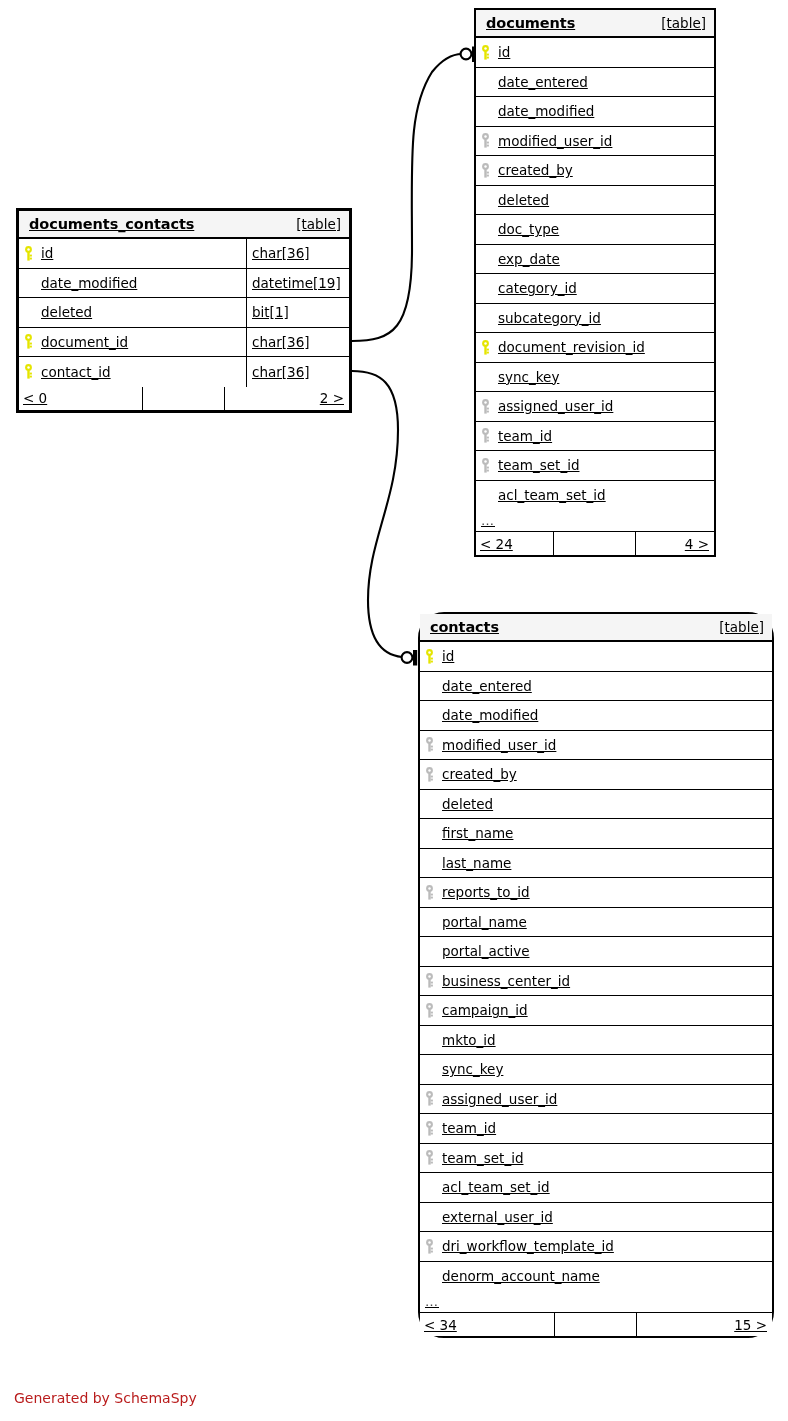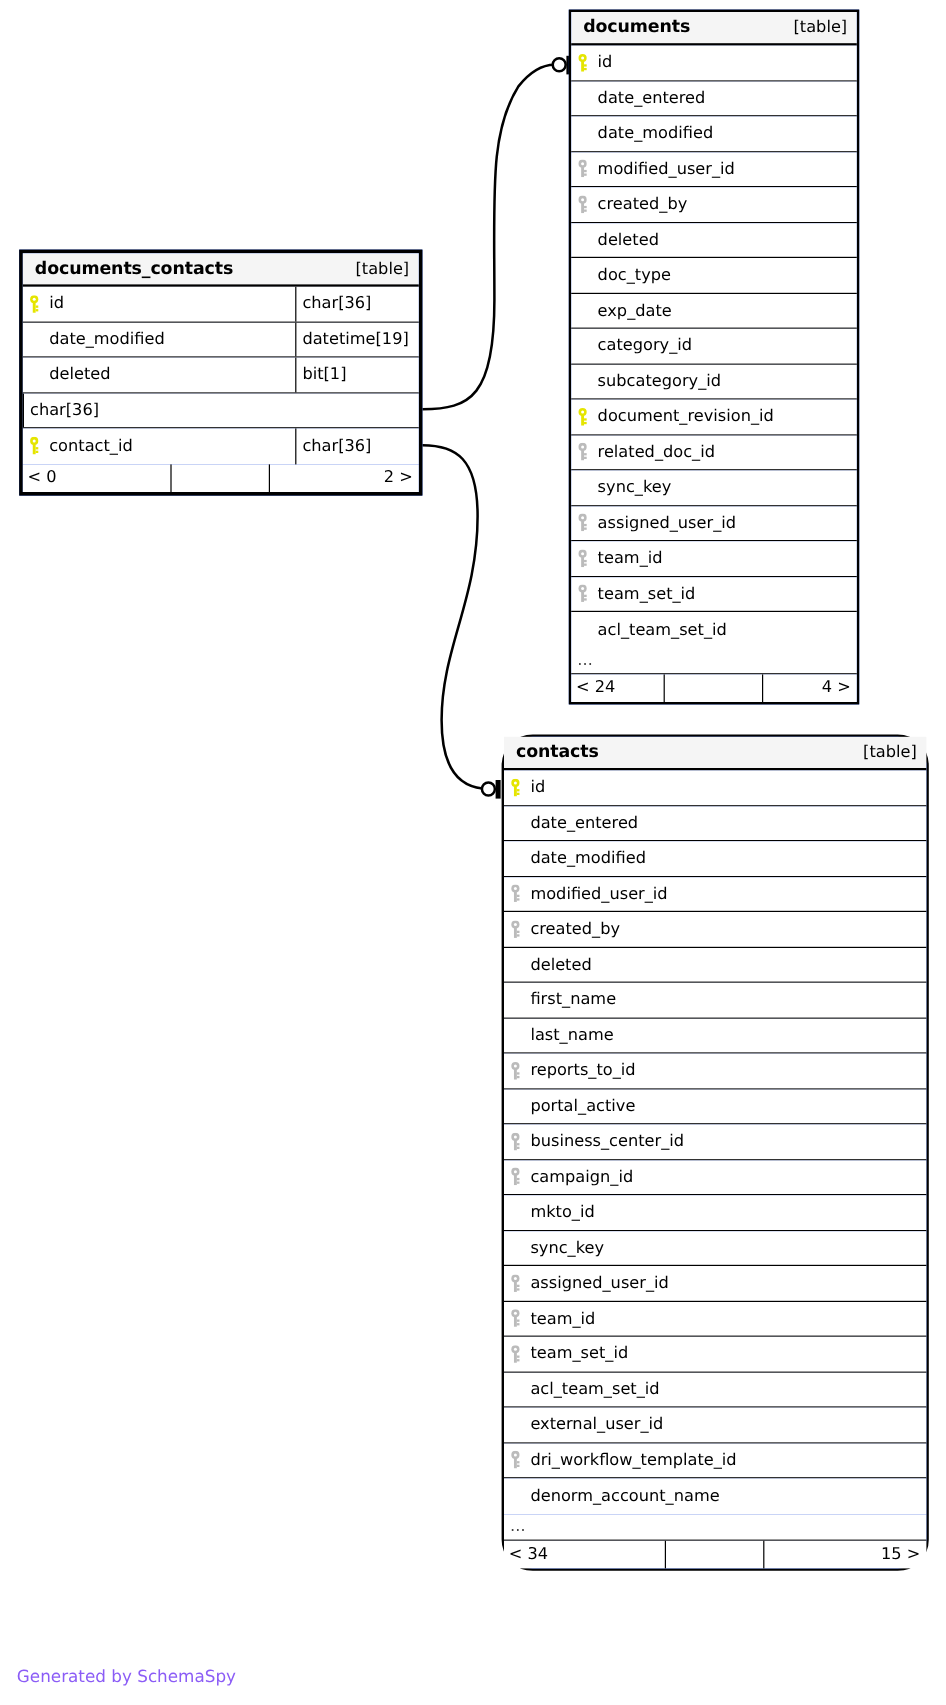--- a/index.html
+++ b/index.html
@@ -13,23 +13,24 @@
     position: relative;
     font-family: "DejaVu Sans", sans-serif;
     font-size: 13.5px;
     color: #000000;
     overflow: hidden;
   }
 
   
   .entity {
     position: absolute;
-    background: #1d4ed8;
+    background: #7dd3fc;
     box-sizing: border-box;
     border: 2px solid #000000;
+    text-decoration: underline;
   }
   .entity.thick { border-width: 3px; }
 
   .ent-title {
     display: flex;
     align-items: center;
     justify-content: space-between;
     background: #f5f5f5;
     border-bottom: 2px solid #000000;
     padding: 4px 8px 5px 10px;
@@ -129,21 +130,21 @@
     width: 788px; height: 1421px;
     pointer-events: none;
   }
 
   
   .caption {
     position: absolute;
     left: 14px;
     top: 1390px;
     font-size: 14px;
-    color: #8b5cf6;
+    color: #b91c1c;
     white-space: nowrap;
   }
 </style>
 </head>
 <body>
 
 <svg id="connectors" viewBox="0 0 788 1421" width="788" height="1421" aria-hidden="true">
 
   <g>
     <path d="M 352 341 C 392 341, 412 330, 412 250 C 412 160, 408 110, 432 72 C 444 57, 455 54, 462 54" fill="none" stroke="#000000" stroke-width="2.1"></path>
@@ -253,34 +254,20 @@
           <span class="keyslot">
             <svg width="9" height="15" viewBox="0 0 9 15">
               <circle cx="4.5" cy="3.4" r="3.4" fill="#e5e500"></circle>
               <circle cx="4.5" cy="3.4" r="1.25" fill="#ffffff"></circle>
               <rect x="3.3" y="5.4" width="2.4" height="9.2" fill="#e5e500"></rect>
               <rect x="5.7" y="8.6" width="2.2" height="1.9" fill="#e5e500"></rect>
               <rect x="5.7" y="11.6" width="2.2" height="1.9" fill="#e5e500"></rect>
             </svg>
           </span>
           <span class="colname">document_revision_id</span>
-        </div>
-      </div>
-      <div class="row">
-        <div class="cell-name">
-          <span class="keyslot">
-            <svg width="9" height="15" viewBox="0 0 9 15">
-              <circle cx="4.5" cy="3.4" r="3.4" fill="#bbbbbb"></circle>
-              <circle cx="4.5" cy="3.4" r="1.25" fill="#ffffff"></circle>
-              <rect x="3.3" y="5.4" width="2.4" height="9.2" fill="#bbbbbb"></rect>
-              <rect x="5.7" y="8.6" width="2.2" height="1.9" fill="#bbbbbb"></rect>
-              <rect x="5.7" y="11.6" width="2.2" height="1.9" fill="#bbbbbb"></rect>
-            </svg>
-          </span>
-          <span class="colname">related_doc_id</span>
         </div>
       </div>
       <div class="row">
         <div class="cell-name">
           <span class="keyslot"></span>
           <span class="colname">sync_key</span>
         </div>
       </div>
       <div class="row">
         <div class="cell-name">
@@ -368,20 +355,32 @@
         <div class="cell-type" style="width: 103px; margin-left: 28px;">datetime[19]</div>
       </div>
       <div class="row">
         <div class="cell-name">
           <span class="keyslot"></span>
           <span class="colname">deleted</span>
         </div>
         <div class="cell-type" style="width: 103px;">bit[1]</div>
       </div>
       <div class="row">
+        <div class="cell-name">
+          <span class="keyslot">
+            <svg width="9" height="15" viewBox="0 0 9 15">
+              <circle cx="4.5" cy="3.4" r="3.4" fill="#e5e500"></circle>
+              <circle cx="4.5" cy="3.4" r="1.25" fill="#ffffff"></circle>
+              <rect x="3.3" y="5.4" width="2.4" height="9.2" fill="#e5e500"></rect>
+              <rect x="5.7" y="8.6" width="2.2" height="1.9" fill="#e5e500"></rect>
+              <rect x="5.7" y="11.6" width="2.2" height="1.9" fill="#e5e500"></rect>
+            </svg>
+          </span>
+          <span class="colname">document_id</span>
+        </div>
         <div class="cell-type" style="width: 103px;">char[36]</div>
       </div>
       <div class="row">
         <div class="cell-name">
           <span class="keyslot">
             <svg width="9" height="15" viewBox="0 0 9 15">
               <circle cx="4.5" cy="3.4" r="3.4" fill="#e5e500"></circle>
               <circle cx="4.5" cy="3.4" r="1.25" fill="#ffffff"></circle>
               <rect x="3.3" y="5.4" width="2.4" height="9.2" fill="#e5e500"></rect>
               <rect x="5.7" y="8.6" width="2.2" height="1.9" fill="#e5e500"></rect>
@@ -483,20 +482,26 @@
           <span class="keyslot">
             <svg width="9" height="15" viewBox="0 0 9 15">
               <circle cx="4.5" cy="3.4" r="3.4" fill="#bbbbbb"></circle>
               <circle cx="4.5" cy="3.4" r="1.25" fill="#ffffff"></circle>
               <rect x="3.3" y="5.4" width="2.4" height="9.2" fill="#bbbbbb"></rect>
               <rect x="5.7" y="8.6" width="2.2" height="1.9" fill="#bbbbbb"></rect>
               <rect x="5.7" y="11.6" width="2.2" height="1.9" fill="#bbbbbb"></rect>
             </svg>
           </span>
           <span class="colname">reports_to_id</span>
+        </div>
+      </div>
+      <div class="row">
+        <div class="cell-name">
+          <span class="keyslot"></span>
+          <span class="colname">portal_name</span>
         </div>
       </div>
       <div class="row">
         <div class="cell-name">
           <span class="keyslot"></span>
           <span class="colname">portal_active</span>
         </div>
       </div>
       <div class="row">
         <div class="cell-name">

